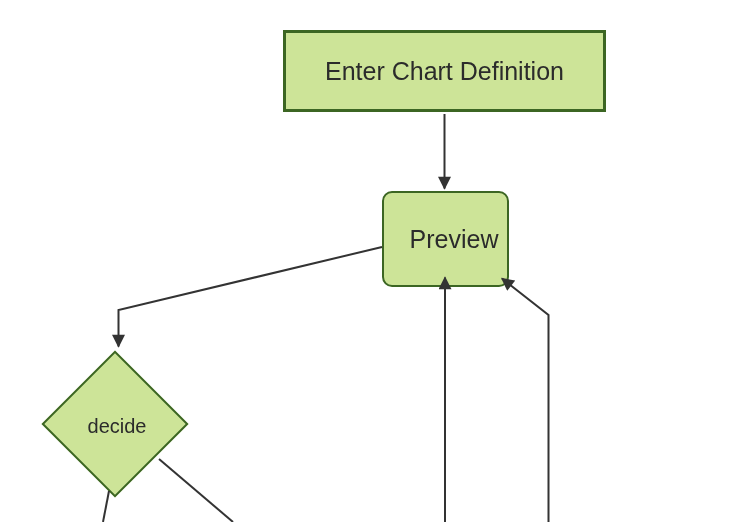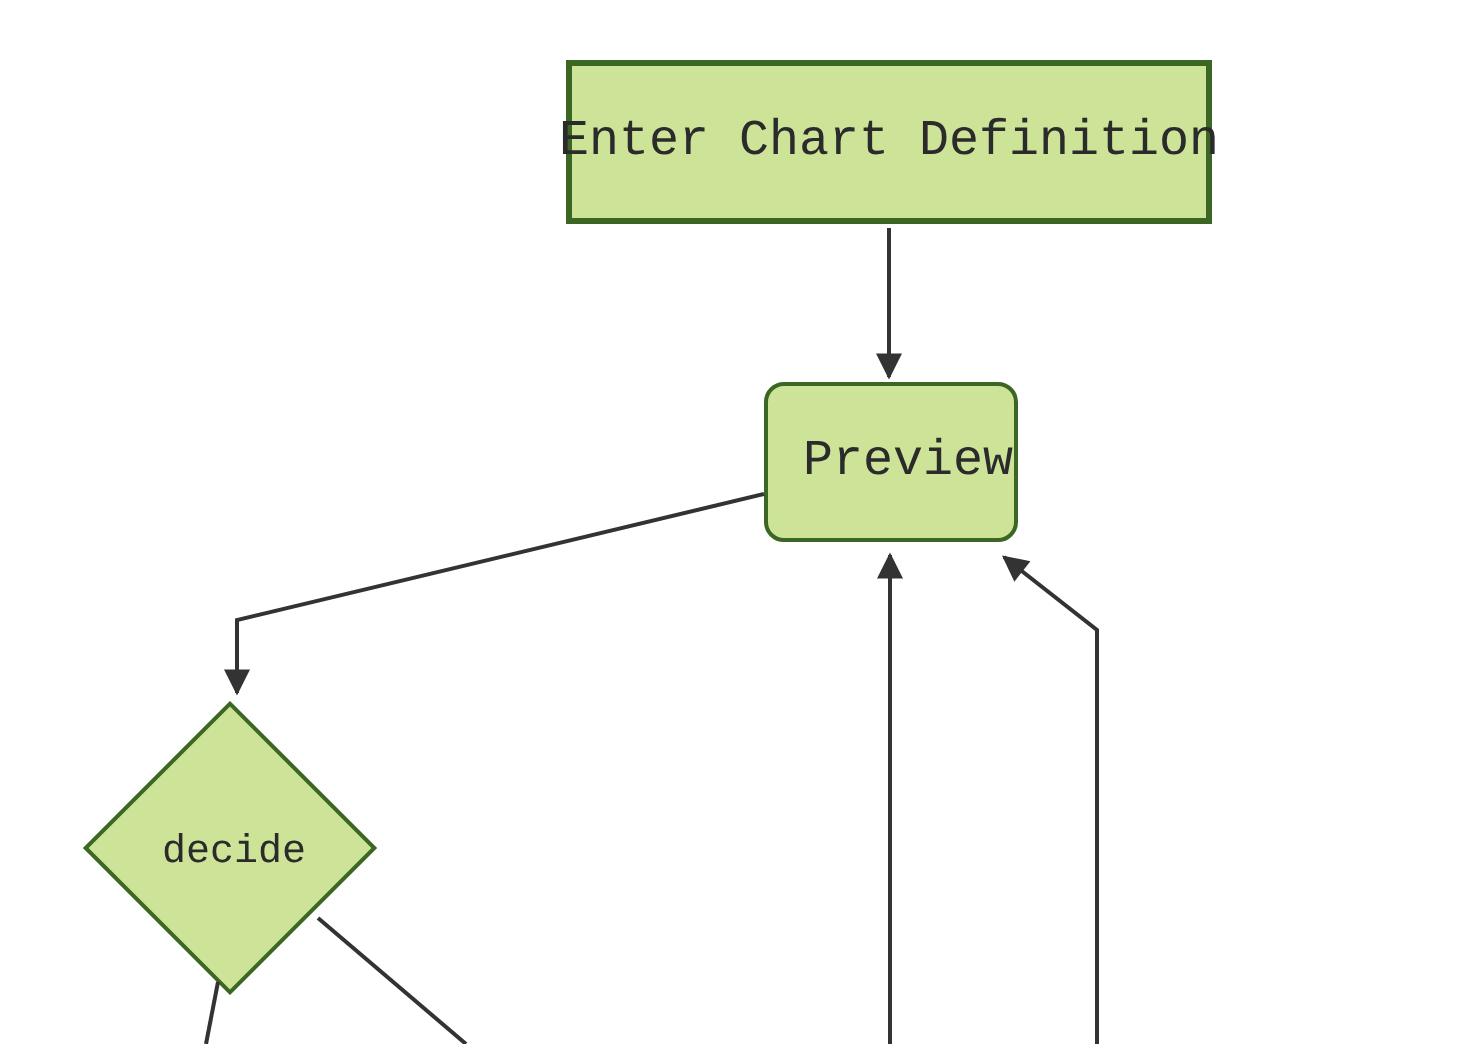--- a/index.html
+++ b/index.html
@@ -8,38 +8,38 @@
     --edge:#333333;
     --label:#2b2b2b;
     --background:#ffffff;
   }
   html,body{margin:0;padding:0;background:#ffffff;}
   .canvas{
     position:relative;
     width:740px;height:522px;
     background:var(--background);
     overflow:hidden;
-    font-family:Liberation Mono, monospace;
+    font-family:Liberation Sans, sans-serif;
   }
   .node{
     position:absolute;
     display:flex;align-items:center;justify-content:center;
     color:var(--label);
     font-size:25px;
     line-height:1.2;
     box-sizing:border-box;
     white-space:nowrap;
   }
   .node-rect{
     background:var(--node-fill);
     border:3px solid var(--node-border);
   }
   #node-enter{left:283px;top:30px;width:323px;height:82px;}
   #node-preview{
-    left:382px;top:191px;width:127px;height:80px;
+    left:382px;top:191px;width:127px;height:96px;
     border-radius:10px;border-width:2.5px;padding-left:17px;
   }
   #node-decide-shape{
     position:absolute;
     left:63px;top:372px;width:104px;height:104px;
     box-sizing:border-box;
     background:var(--node-fill);
     border:2px solid var(--node-border);
     transform:rotate(45deg);
   }

